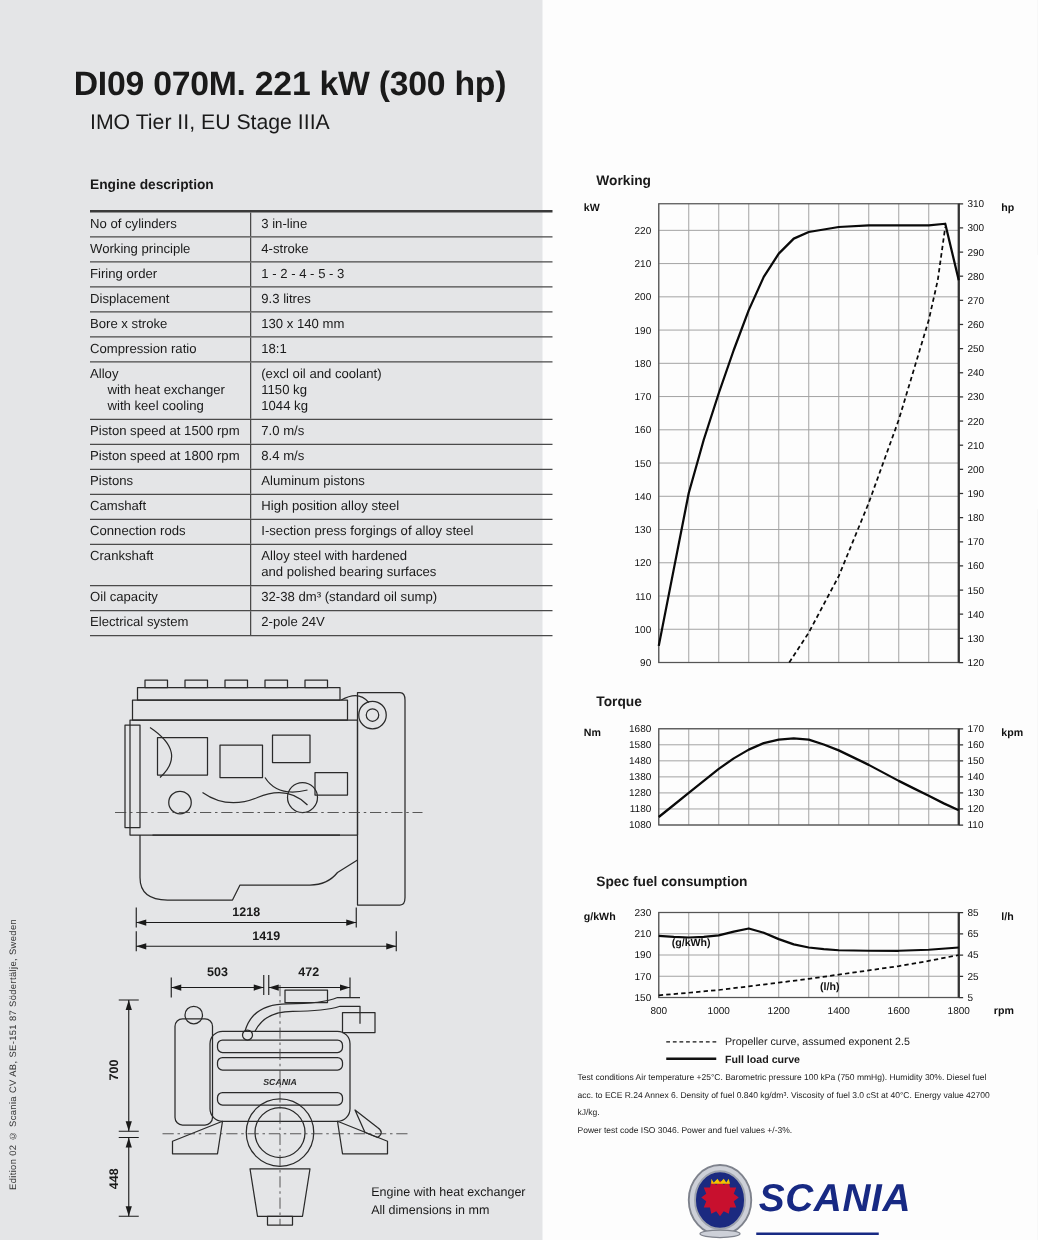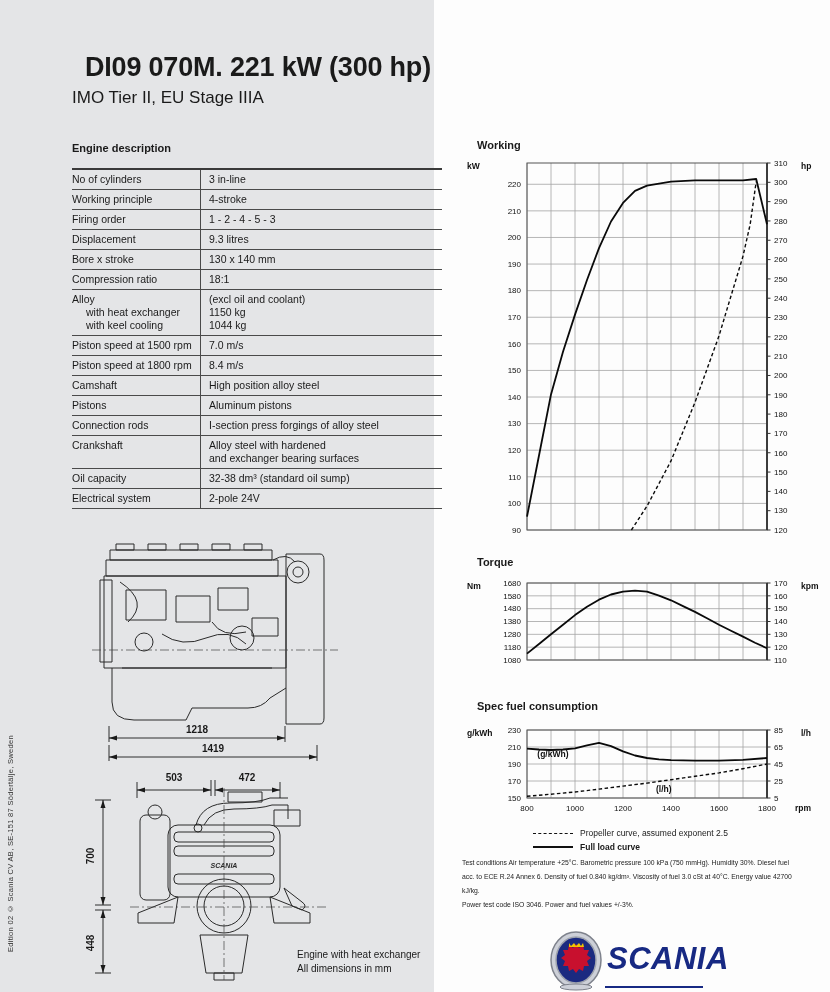--- a/index.html
+++ b/index.html
@@ -2,21 +2,21 @@
 <html><head>
 <meta charset="utf-8">
 <style>
   html,body{margin:0;padding:0;}
   body{font-family:"Liberation Sans",sans-serif;color:#1a1a1a;}
   .page{position:relative;width:830px;height:992px;background:#fdfdfd;overflow:hidden;}
   .left-zone{position:absolute;left:0;top:0;width:434px;height:992px;background:#e4e5e7;}
   .edition{position:absolute;left:6px;top:698px;height:292px;width:14px;
     writing-mode:vertical-rl;transform:rotate(180deg);font-size:7.5px;color:#333;
     letter-spacing:.3px;text-align:center;}
-  .title{position:absolute;left:85px;top:52px;font-size:27px;font-weight:600;letter-spacing:-.2px;}
+  .title{position:absolute;left:59px;top:52px;font-size:27px;font-weight:600;letter-spacing:-.2px;}
   .subtitle{position:absolute;left:72px;top:88px;font-size:17px;font-weight:400;}
   .sec-header{position:absolute;left:72px;top:142px;font-size:11px;font-weight:bold;}
   
   .spec-table{position:absolute;left:72px;top:168px;width:370px;border-top:2px solid #3a3a3a;}
   .trow{display:flex;border-bottom:1px solid #4a4a4a;font-size:10.5px;line-height:13px;}
   .tlabel{width:124px;padding:3px 4px 3px 0;}
   .tval{flex:1;padding:3px 0 3px 8px;border-left:1px solid #4a4a4a;}
   .tline.sub{padding-left:14px;}
   
   .chart-header{position:absolute;font-size:11px;font-weight:bold;}
@@ -134,49 +134,49 @@
       <div class="trow">
         <div class="tlabel">
           <div class="tline">Piston speed at 1800 rpm</div>
         </div>
         <div class="tval">
           <div class="tline">8.4 m/s</div>
         </div>
       </div>
       <div class="trow">
         <div class="tlabel">
+          <div class="tline">Pistons</div>
+        </div>
+        <div class="tval">
+          <div class="tline">Aluminum pistons</div>
+        </div>
+      </div>
+      <div class="trow">
+        <div class="tlabel">
           <div class="tline">Camshaft</div>
         </div>
         <div class="tval">
           <div class="tline">High position alloy steel</div>
         </div>
       </div>
       <div class="trow">
         <div class="tlabel">
-          <div class="tline">Pistons</div>
-        </div>
-        <div class="tval">
-          <div class="tline">Aluminum pistons</div>
-        </div>
-      </div>
-      <div class="trow">
-        <div class="tlabel">
           <div class="tline">Connection rods</div>
         </div>
         <div class="tval">
           <div class="tline">I-section press forgings of alloy steel</div>
         </div>
       </div>
       <div class="trow">
         <div class="tlabel">
           <div class="tline">Crankshaft</div>
         </div>
         <div class="tval">
           <div class="tline">Alloy steel with hardened</div>
-          <div class="tline">and exchanger bearing surfaces</div>
+          <div class="tline">and polished bearing surfaces</div>
         </div>
       </div>
       <div class="trow">
         <div class="tlabel">
           <div class="tline">Oil capacity</div>
         </div>
         <div class="tval">
           <div class="tline">32-38 dm³ (standard oil sump)</div>
         </div>
       </div>

